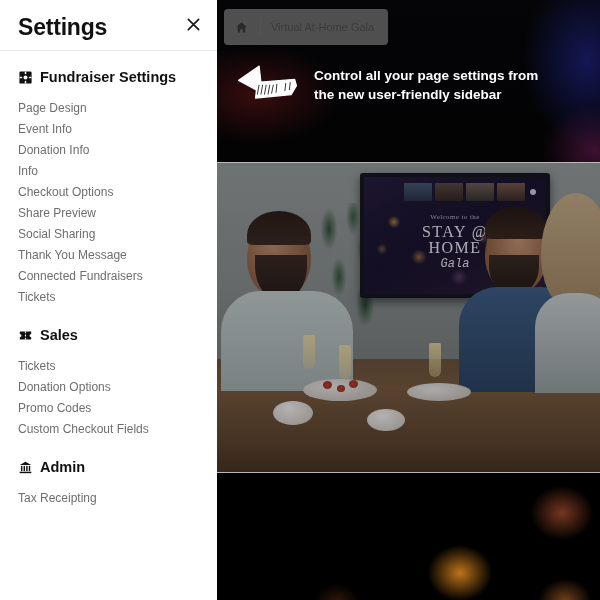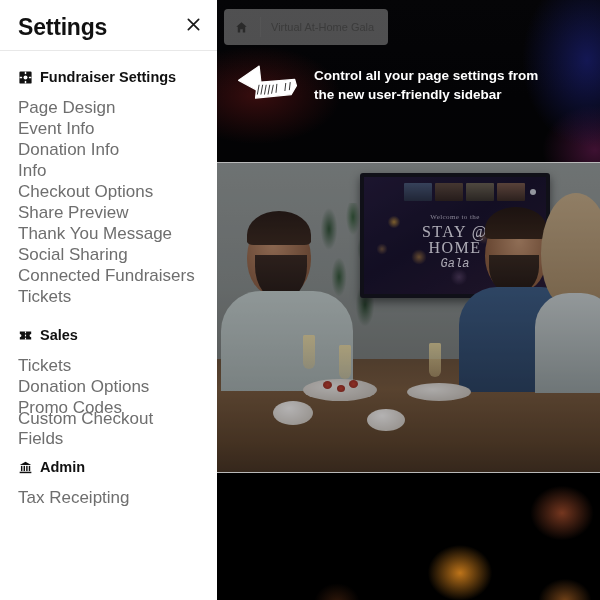--- a/index.html
+++ b/index.html
@@ -302,21 +302,21 @@
   .group-head .g-label {
     font-size: 14.5px;
     font-weight: bold;
     color: #111111;
   }
   .nav-item {
     padding: 0 18px;
     height: 21px;
     display: flex;
     align-items: center;
-    font-size: 17px;
+    font-size: 12px;
     color: #6e6e6e;
     cursor: pointer;
   }
 
   .group.sales { margin-top: 20px; }
   .group.admin { margin-top: 20px; }
 </style>
 </head>
 <body>
 
@@ -438,22 +438,22 @@
             </svg>
           </span>
           <span class="g-label">Fundraiser Settings</span>
         </div>
         <div class="nav-item">Page Design</div>
         <div class="nav-item">Event Info</div>
         <div class="nav-item">Donation Info</div>
         <div class="nav-item">Info</div>
         <div class="nav-item">Checkout Options</div>
         <div class="nav-item">Share Preview</div>
+        <div class="nav-item">Social Sharing</div>
         <div class="nav-item">Thank You Message</div>
-        <div class="nav-item">Social Sharing</div>
         <div class="nav-item">Connected Fundraisers</div>
         <div class="nav-item">Tickets</div>
       </div>
 
       <div class="group sales">
         <div class="group-head">
           <span class="g-ic">
             <svg viewBox="0 0 16 16" width="13" height="13" aria-hidden="true">
               <path d="M1 3 H15 V6 A2 2 0 0 0 15 10 V13 H1 V10 A2 2 0 0 0 1 6 Z" fill="currentColor"></path>
               <rect x="7.3" y="3" width="1.4" height="2.2" fill="#ffffff"></rect>

